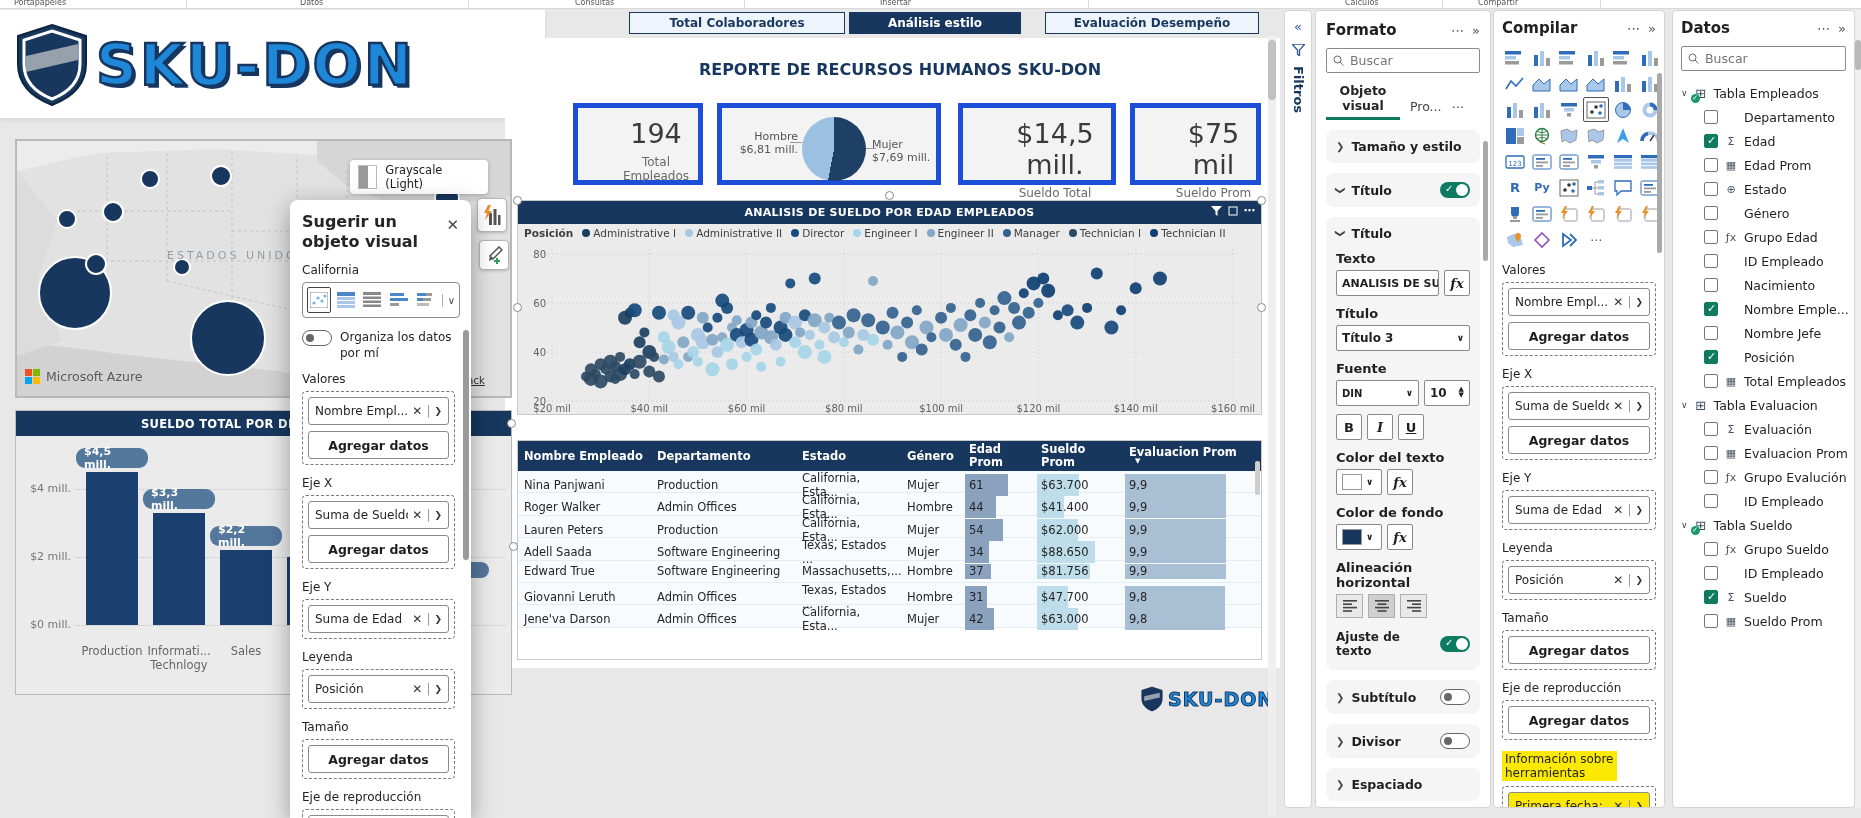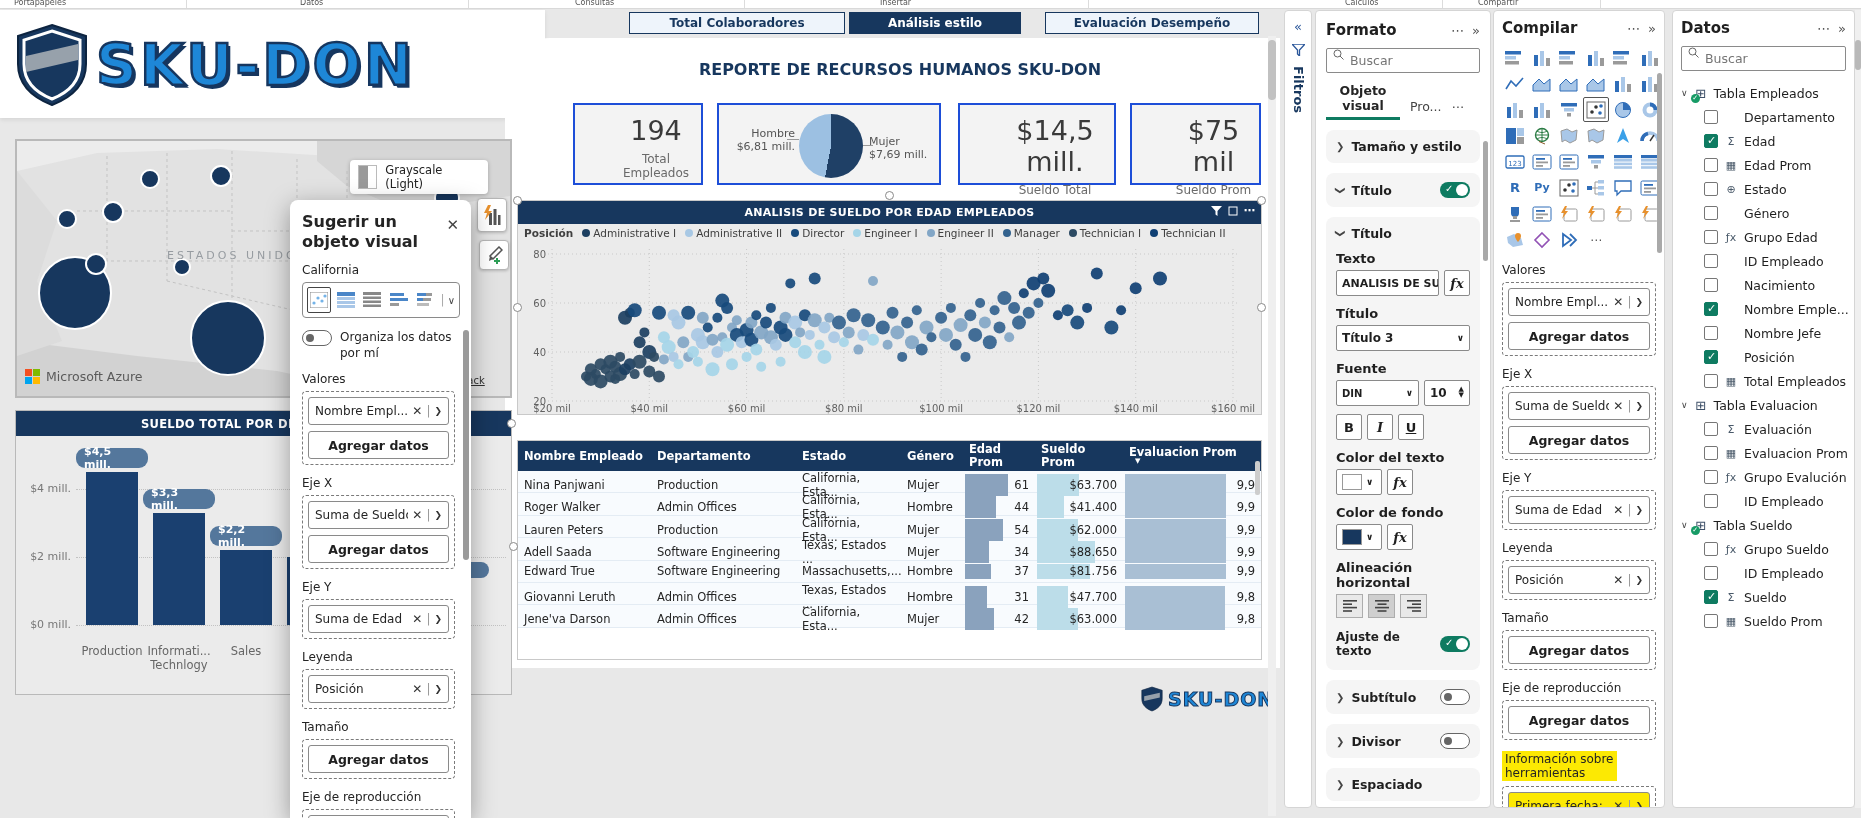--- a/index.html
+++ b/index.html
@@ -15,37 +15,37 @@
   #ribbon span{position:absolute;top:-2px;font-size:8px;color:#555;}
   #ribbon i{position:absolute;top:0;height:8px;width:1px;background:#dcdcdc;}
   
   .ptab{position:absolute;top:12px;height:22px;border:1px solid var(--navy);background:#eef4fb;color:var(--navy);font-weight:bold;font-size:12px;display:flex;align-items:center;justify-content:center;cursor:pointer;}
   .ptab.active{background:var(--navy);color:#fff;}
   
   #logoCard{left:0;top:10px;width:545px;height:108px;background:#fff;border-radius:0 0 42px 0;box-shadow:0 2px 4px rgba(0,0,0,.08);}
   #mainCard{left:505px;top:38px;width:775px;height:630px;background:#fff;border-radius:45px 0 0 0;}
   #logoText{left:96px;top:22px;font-size:57px;font-weight:900;letter-spacing:3px;color:#1e87d7;-webkit-text-stroke:2.5px #16365f;text-shadow:3px 3px 0 #16365f;}
   #reportTitle{left:560px;top:60px;width:680px;text-align:center;color:var(--navy);font-weight:bold;font-size:16px;}
-  .kpi{position:absolute;background:var(--cardgray);border:2px solid #1d4ed8;padding-left:36px;}
+  .kpi{position:absolute;background:var(--cardgray);border:5px solid #1d4ed8;padding-left:36px;}
   .kpi .v{text-align:center;font-size:27px;color:#3a3a3a;margin-top:10px;}
   .kpi .l{text-align:center;font-size:12px;color:#6a6a6a;margin-top:6px;}
   .donutlbl{position:absolute;font-size:11px;color:#555;}
   
   .vtitle{height:23px;background:var(--navy);color:#fff;font-weight:bold;font-size:11px;display:flex;align-items:center;justify-content:center;letter-spacing:.3px;position:relative;}
   .vticons{position:absolute;right:6px;top:3px;display:flex;gap:6px;align-items:center;color:#fff;font-size:11px;}
   #scatterVis{left:517px;top:200px;width:745px;height:215px;background:var(--visgray);border:1px solid #c9c9c9;}
   #legend{position:absolute;left:6px;top:24px;height:16px;display:flex;align-items:center;gap:9px;font-size:10.5px;color:#404040;white-space:nowrap;}
   .ldot{width:8px;height:8px;border-radius:50%;display:inline-block;margin-right:3px;}
   #tableVis{left:517px;top:440px;width:745px;height:220px;background:#fff;border:1px solid #c9c9c9;overflow:hidden;}
   .trow{display:grid;grid-template-columns:133px 145px 105px 62px 72px 88px 138px;align-items:center;}
   #thead{background:var(--navy);color:#fff;font-weight:bold;font-size:11.5px;height:30px;}
   #thead div{padding:0 6px;line-height:1.1;}
   .trow.data{height:22.4px;font-size:11.5px;background:#f8fbfe;border-bottom:1px solid #e4ecf4;}
   .trow.data div{padding:0 6px;position:relative;height:100%;display:flex;align-items:center;}
-  .num{justify-content:flex-end;}
+  .num{}
   .dbar{position:absolute;left:2px;top:3px;bottom:3px;}
   .dval{position:relative;z-index:1;}
   #ttotal{position:absolute;left:0;bottom:0;width:739px;height:24px;background:#fff;border-top:2px solid var(--navy);font-weight:bold;color:#1f1f1f;font-size:12px;}
   #ttotal div{padding:0 6px;}
   #mapVis{left:15px;top:139px;width:497px;height:259px;background:#ededed;border:2px solid #b9b9b9;overflow:hidden;}
   #grayPill{position:absolute;left:333px;top:19px;width:138px;height:34px;background:#fff;border-radius:4px;box-shadow:0 1px 4px rgba(0,0,0,.25);display:flex;align-items:center;gap:8px;padding:0 8px;font-size:11.5px;color:#222;}
   #estados{position:absolute;left:150px;top:108px;letter-spacing:3px;color:#979ca1;font-size:11px;}
   #msAzure{position:absolute;left:8px;top:228px;display:flex;align-items:center;gap:6px;font-size:12.5px;color:#5a5a5a;}
   .mssq{display:grid;grid-template-columns:7px 7px;grid-gap:1px;}
   .mssq b{width:7px;height:7px;}
@@ -76,21 +76,21 @@
   .tgl.off::after{content:"";position:absolute;left:3px;top:3px;width:8px;height:8px;border-radius:50%;background:#666;}
   .tgl.on{background:var(--teal);}
   .tgl.on::before{content:"✓";position:absolute;left:5px;top:1px;color:#fff;font-size:10px;}
   .tgl.on::after{content:"";position:absolute;right:2px;top:2px;width:12px;height:12px;border-radius:50%;background:#fff;}
   #dlgScroll{position:absolute;right:2px;top:130px;width:6px;height:230px;background:#9a9a9a;border-radius:3px;}
   
   .pane{position:absolute;top:10px;height:798px;background:#fff;border:1px solid #d5d5d5;border-radius:4px;padding:10px;overflow:hidden;}
   .pane-h{display:flex;align-items:center;font-size:15px;font-weight:bold;color:#1f1f1f;}
   .pane-h .sp{flex:1;}
   .pane-h .ic{color:#555;font-size:13px;margin-left:8px;font-weight:normal;cursor:pointer;}
-  .searchbox{height:25px;border:1px solid var(--bordergray);border-radius:2px;display:flex;padding:0 6px;gap:6px;margin-top:9px;}
+  .searchbox{height:25px;border:1px solid var(--bordergray);border-radius:2px;display:flex;align-items:center;padding:0 6px;gap:6px;margin-top:9px;}
   .searchbox input{border:none;outline:none;font-size:12.5px;width:100px;font-family:inherit;color:#333;background:transparent;}
   #filtersStrip{left:1284px;width:28px;display:flex;flex-direction:column;align-items:center;gap:10px;padding:8px 0;}
   #filtersStrip .vert{writing-mode:vertical-rl;font-size:13px;font-weight:bold;color:var(--navy);}
   #formatPane{left:1315px;width:176px;}
   #buildPane{left:1493px;width:172px;padding:8px;}
   #dataPane{left:1672px;width:183px;padding:8px;}
   .fcard{background:#f5f5f5;border-radius:8px;padding:9px 10px;margin-top:10px;font-size:12.5px;font-weight:600;color:#1f1f1f;display:flex;align-items:center;}
   .fcard .sp{flex:1;}
   .chev{color:#444;font-size:10px;margin-right:7px;}
   .flabel{font-size:13px;color:#1f1f1f;margin:10px 0 4px 0;}

